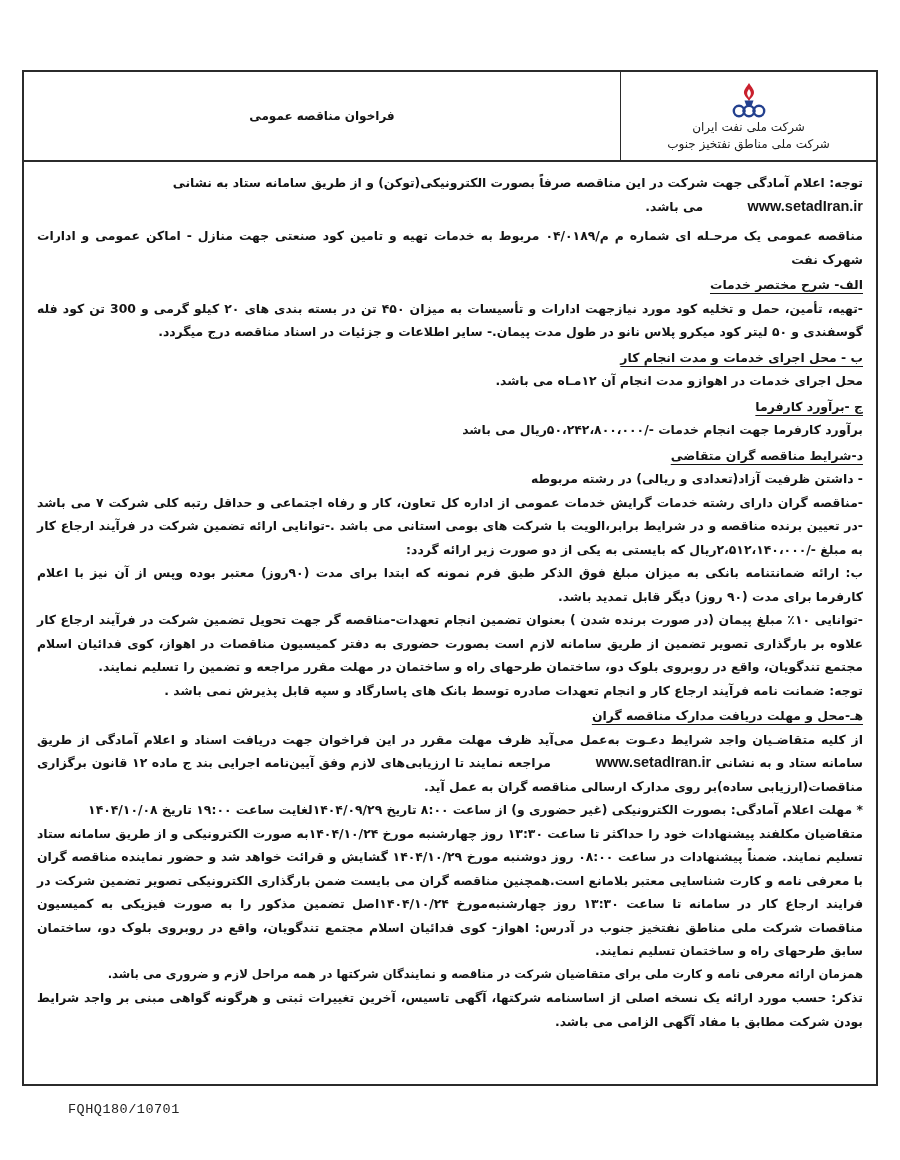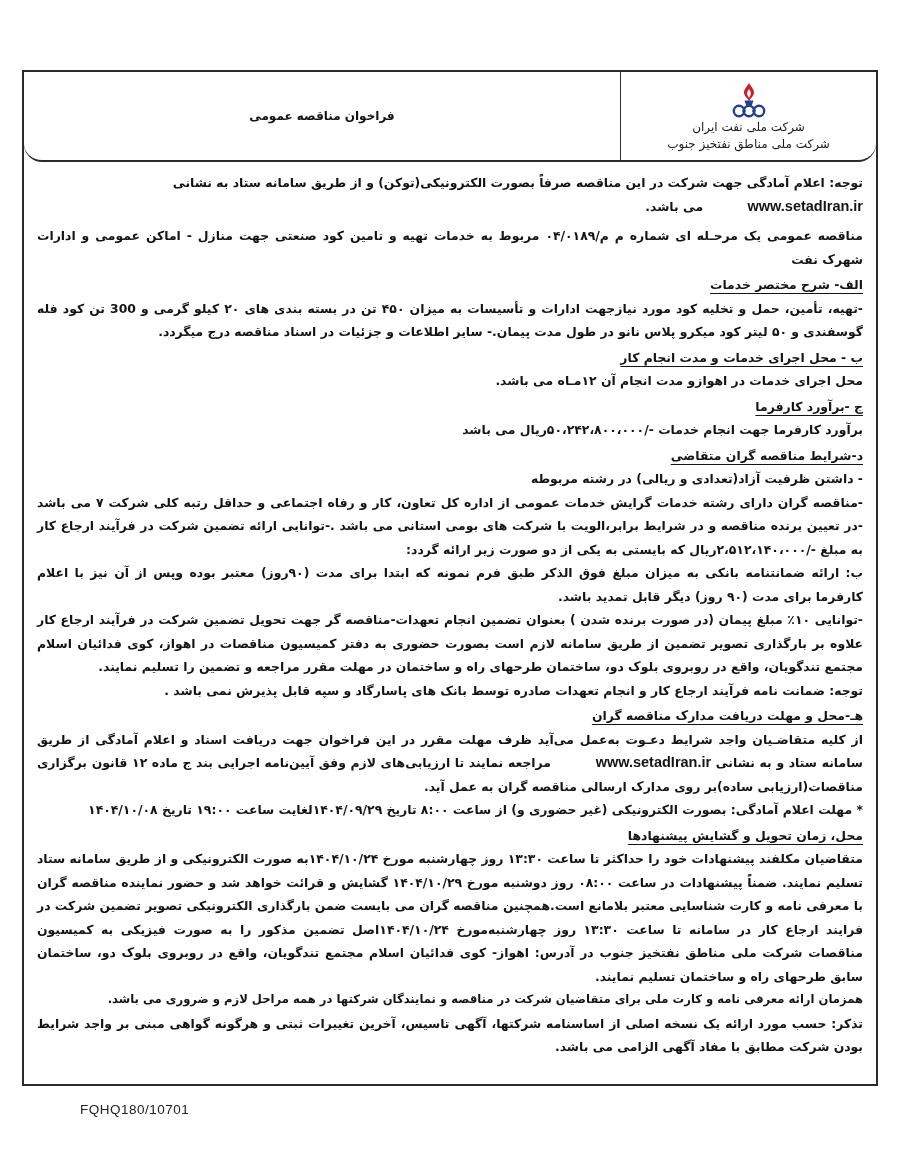--- a/index.html
+++ b/index.html
@@ -1,36 +1,36 @@
 <!DOCTYPE html>
 <html lang="fa"><head>
 <meta charset="utf-8">
 <style>
   html,body{margin:0;padding:0;background:#ffffff;}
   body{width:900px;height:1160px;position:relative;font-family:"DejaVu Sans",sans-serif;color:#141414;}
   .canvas{position:relative;width:900px;height:1160px;background:#ffffff;overflow:hidden;}
 
   .sheet{position:absolute;left:22px;top:70px;width:856px;height:1016px;border:2px solid #2b2b2b;background:#ffffff;box-sizing:border-box;overflow:hidden;}
 
-  .letterhead{display:flex;direction:rtl;border-bottom:2px solid #2b2b2b;height:90px;box-sizing:border-box;border-radius:18px;}
+  .letterhead{display:flex;direction:rtl;border-bottom:2px solid #2b2b2b;height:90px;box-sizing:border-box;}
   .logo-cell{width:256px;border-left:1.5px solid #2b2b2b;box-sizing:border-box;display:flex;flex-direction:column;align-items:center;justify-content:center;padding-top:3px;}
   .logo-cell svg{display:block;margin-bottom:1px;}
   .company-line{font-size:12px;line-height:17px;color:#1b1b1b;}
   .title-cell{flex:1;display:flex;align-items:center;justify-content:center;}
   .doc-title{font-size:12px;font-weight:bold;letter-spacing:.3px;}
 
   .content{direction:rtl;text-align:right;padding:9px 13px 0 13px;font-size:12.4px;line-height:23.5px;font-weight:bold;}
   .content p{margin:0;}
   .just{text-align:justify;}
   .head{text-decoration:underline;text-underline-offset:4px;margin-top:2px !important;}
   .gap-m{margin-top:6px !important;}
   .url{font-family:"Liberation Sans","DejaVu Sans",sans-serif;font-weight:bold;font-size:14.5px;unicode-bidi:embed;direction:ltr;margin-left:40px;}
   .small{font-size:11.6px;}
 
-  .doc-code{position:absolute;left:80px;top:1102px;font-family:Liberation Sans, sans-serif;font-size:13.5px;color:#222;letter-spacing:.5px;}
+  .doc-code{position:absolute;left:68px;top:1102px;font-family:Liberation Mono, monospace;font-size:13.5px;color:#222;letter-spacing:.5px;}
 </style>
 </head>
 <body>
 
 <div class="canvas">
   <div class="sheet">
 
     <div class="letterhead">
       <div class="logo-cell">
         <svg width="42" height="36" viewBox="0 0 42 36" aria-hidden="true">
@@ -78,21 +78,20 @@
       <p>توجه: ضمانت نامه فرآیند ارجاع کار و انجام تعهدات صادره توسط بانک های پاسارگاد و سپه قابل پذیرش نمی باشد .</p>
 
       <p class="head">هـ-محل و  مهلت دریافت مدارک مناقصه گران</p>
       <p class="just">
         <span>از کلیه متقاضـیان واجد شرایط دعـوت به‌عمل می‌آید ظرف مهلت مقرر در این فراخوان جهت دریافت اسناد و اعلام آمادگی از طریق سامانه ستاد و به نشانی</span>
         <span class="url">www.setadIran.ir</span>
         <span>مراجعه نمایند تا ارزیابی‌های لازم وفق آیین‌نامه اجرایی بند ج ماده ۱۲ قانون برگزاری مناقصات(ارزیابی ساده)بر روی مدارک ارسالی مناقصه گران به عمل آید.</span>
       </p>
       <p>* مهلت اعلام آمادگی: بصورت الکترونیکی (غیر حضوری و) از ساعت ۸:۰۰ تاریخ ۱۴۰۴/۰۹/۲۹لغایت ساعت ۱۹:۰۰  تاریخ  ۱۴۰۴/۱۰/۰۸</p>
 
-      <p class="head">محل، زمان تحویل و گشایش پیشنهادها</p>
       <p class="just">متقاضیان مکلفند پیشنهادات خود را حداکثر تا ساعت ۱۳:۳۰ روز چهارشنبه مورخ ۱۴۰۴/۱۰/۲۴به صورت الکترونیکی و از طریق سامانه ستاد تسلیم نمایند. ضمناً پیشنهادات در ساعت ۰۸:۰۰ روز  دوشنبه مورخ  ۱۴۰۴/۱۰/۲۹ گشایش و قرائت خواهد شد و حضور نماینده مناقصه گران با معرفی نامه و کارت شناسایی معتبر بلامانع است.همچنین مناقصه گران می بایست ضمن بارگذاری الکترونیکی تصویر تضمین شرکت در فرایند ارجاع کار در سامانه تا ساعت ۱۳:۳۰ روز چهارشنبه‌مورخ ۱۴۰۴/۱۰/۲۴اصل تضمین مذکور را به صورت فیزیکی به کمیسیون مناقصات شرکت ملی مناطق نفتخیز جنوب در آدرس: اهواز- کوی فدائیان اسلام مجتمع تندگویان، واقع در روبروی بلوک دو، ساختمان سابق طرحهای راه و ساختمان تسلیم نمایند.</p>
       <p class="small">همزمان ارائه معرفی نامه و کارت ملی برای متقاضیان شرکت در مناقصه و نمایندگان شرکتها در همه مراحل لازم و ضروری می باشد.</p>
       <p class="just">تذکر: حسب مورد ارائه یک نسخه اصلی از اساسنامه شرکتها، آگهی تاسیس، آخرین تغییرات ثبتی و هرگونه گواهی مبنی بر واجد شرایط بودن شرکت مطابق با مفاد آگهی الزامی می باشد.</p>
 
     </div>
   </div>
 
   <div class="doc-code">FQHQ180/10701</div>
 </div>
 

